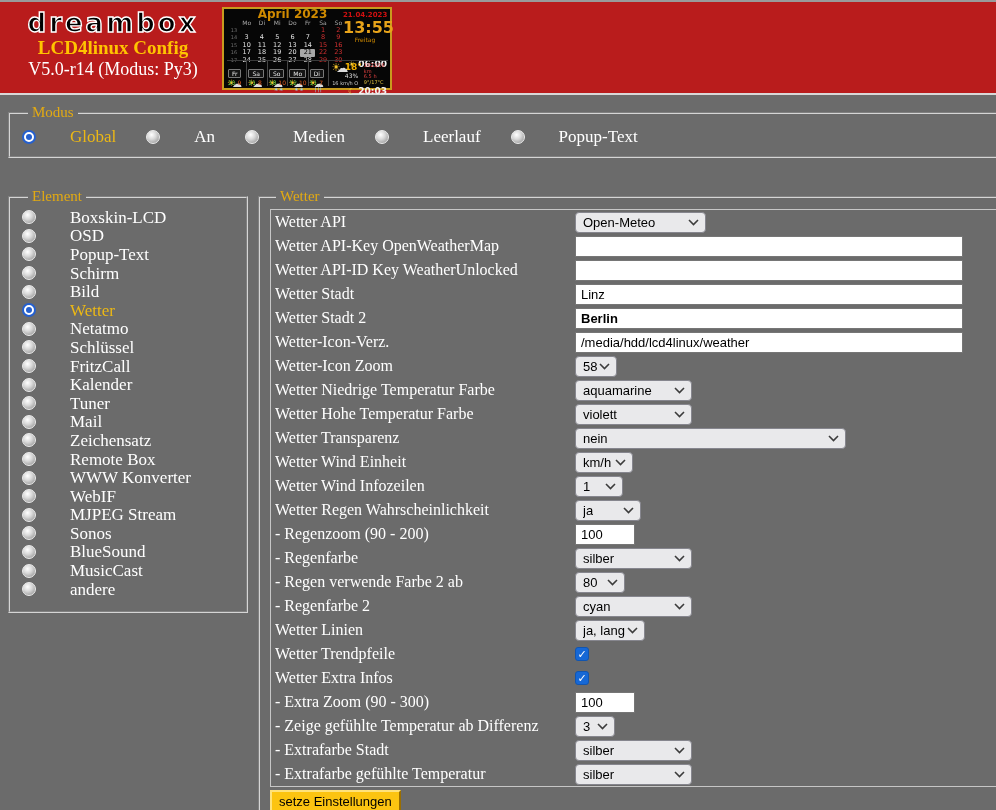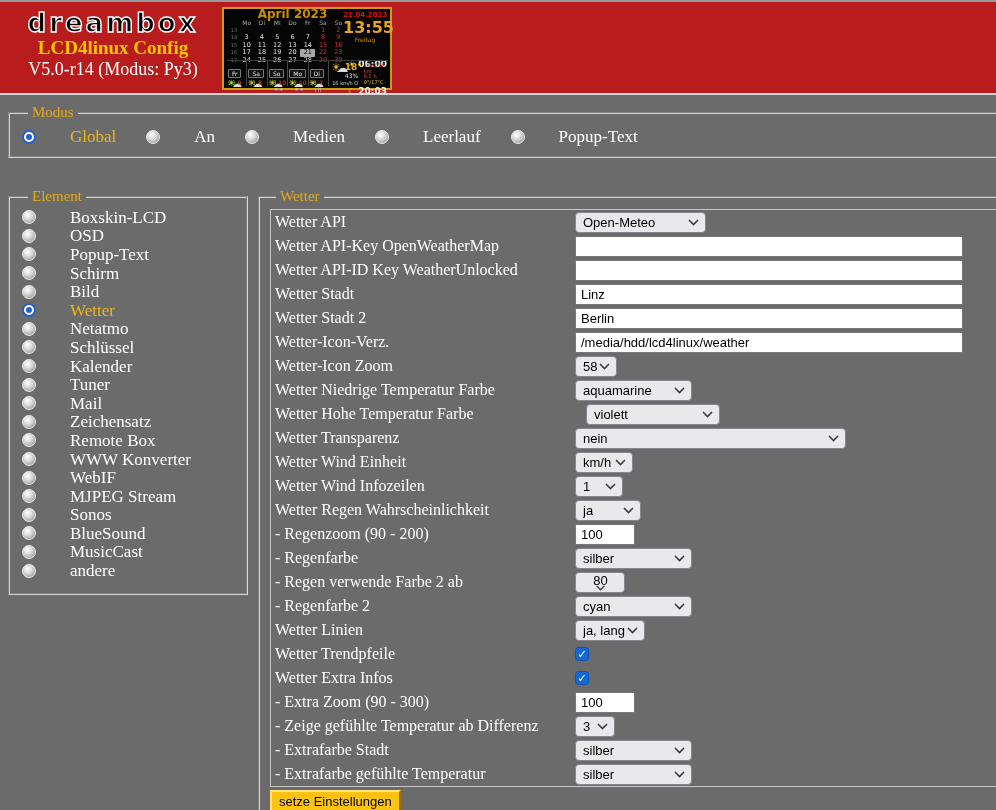--- a/index.html
+++ b/index.html
@@ -272,20 +272,24 @@
         <div class="opt">
           <span class="radio"></span>
           <span class="opt-label">Netatmo</span>
         </div>
         <div class="opt">
           <span class="radio"></span>
           <span class="opt-label">Schlüssel</span>
         </div>
         <div class="opt">
           <span class="radio"></span>
+          <span class="opt-label">FritzCall</span>
+        </div>
+        <div class="opt">
+          <span class="radio"></span>
           <span class="opt-label">Kalender</span>
         </div>
         <div class="opt">
           <span class="radio"></span>
           <span class="opt-label">Tuner</span>
         </div>
         <div class="opt">
           <span class="radio"></span>
           <span class="opt-label">Mail</span>
         </div>
@@ -356,21 +360,21 @@
         </div>
         <div class="wrow">
           <span class="wlbl">Wetter Stadt</span>
           <div class="wctl">
             <input class="tinput" type="text" value="Linz" style="width: 388px;">
           </div>
         </div>
         <div class="wrow">
           <span class="wlbl">Wetter Stadt 2</span>
           <div class="wctl">
-            <input class="tinput" type="text" value="Berlin" style="width: 388px;">
+            <input class="tinput" type="text" value="Berlin" style="width: 388px; font-weight: bold;">
           </div>
         </div>
         <div class="wrow">
           <span class="wlbl">Wetter-Icon-Verz.</span>
           <div class="wctl">
             <input class="tinput" type="text" value="/media/hdd/lcd4linux/weather" style="width: 388px;">
           </div>
         </div>
         <div class="wrow">
           <span class="wlbl">Wetter-Icon Zoom</span>
@@ -390,21 +394,21 @@
               <span class="stext">aquamarine</span>
               <svg width="11" height="7" viewBox="0 0 11 7">
                 <path d="M1 1 L5.5 5.5 L10 1" fill="none" stroke="#3c3c3c" stroke-width="1.6"></path>
               </svg>
             </div>
           </div>
         </div>
         <div class="wrow">
           <span class="wlbl">Wetter Hohe Temperatur Farbe</span>
           <div class="wctl">
-            <div class="select" style="width: 134px; margin-left: 11px;">
+            <div class="select" style="width: 117px;">
               <span class="stext">violett</span>
               <svg width="11" height="7" viewBox="0 0 11 7">
                 <path d="M1 1 L5.5 5.5 L10 1" fill="none" stroke="#3c3c3c" stroke-width="1.6"></path>
               </svg>
             </div>
           </div>
         </div>
         <div class="wrow">
           <span class="wlbl">Wetter Transparenz</span>
           <div class="wctl">
@@ -462,21 +466,21 @@
               <span class="stext">silber</span>
               <svg width="11" height="7" viewBox="0 0 11 7">
                 <path d="M1 1 L5.5 5.5 L10 1" fill="none" stroke="#3c3c3c" stroke-width="1.6"></path>
               </svg>
             </div>
           </div>
         </div>
         <div class="wrow">
           <span class="wlbl">- Regen verwende Farbe 2 ab</span>
           <div class="wctl">
-            <div class="select" style="width: 50px; flex-direction: column;">
+            <div class="select" style="width: 50px;">
               <span class="stext">80</span>
               <svg width="11" height="7" viewBox="0 0 11 7">
                 <path d="M1 1 L5.5 5.5 L10 1" fill="none" stroke="#3c3c3c" stroke-width="1.6"></path>
               </svg>
             </div>
           </div>
         </div>
         <div class="wrow">
           <span class="wlbl">- Regenfarbe 2</span>
           <div class="wctl">

